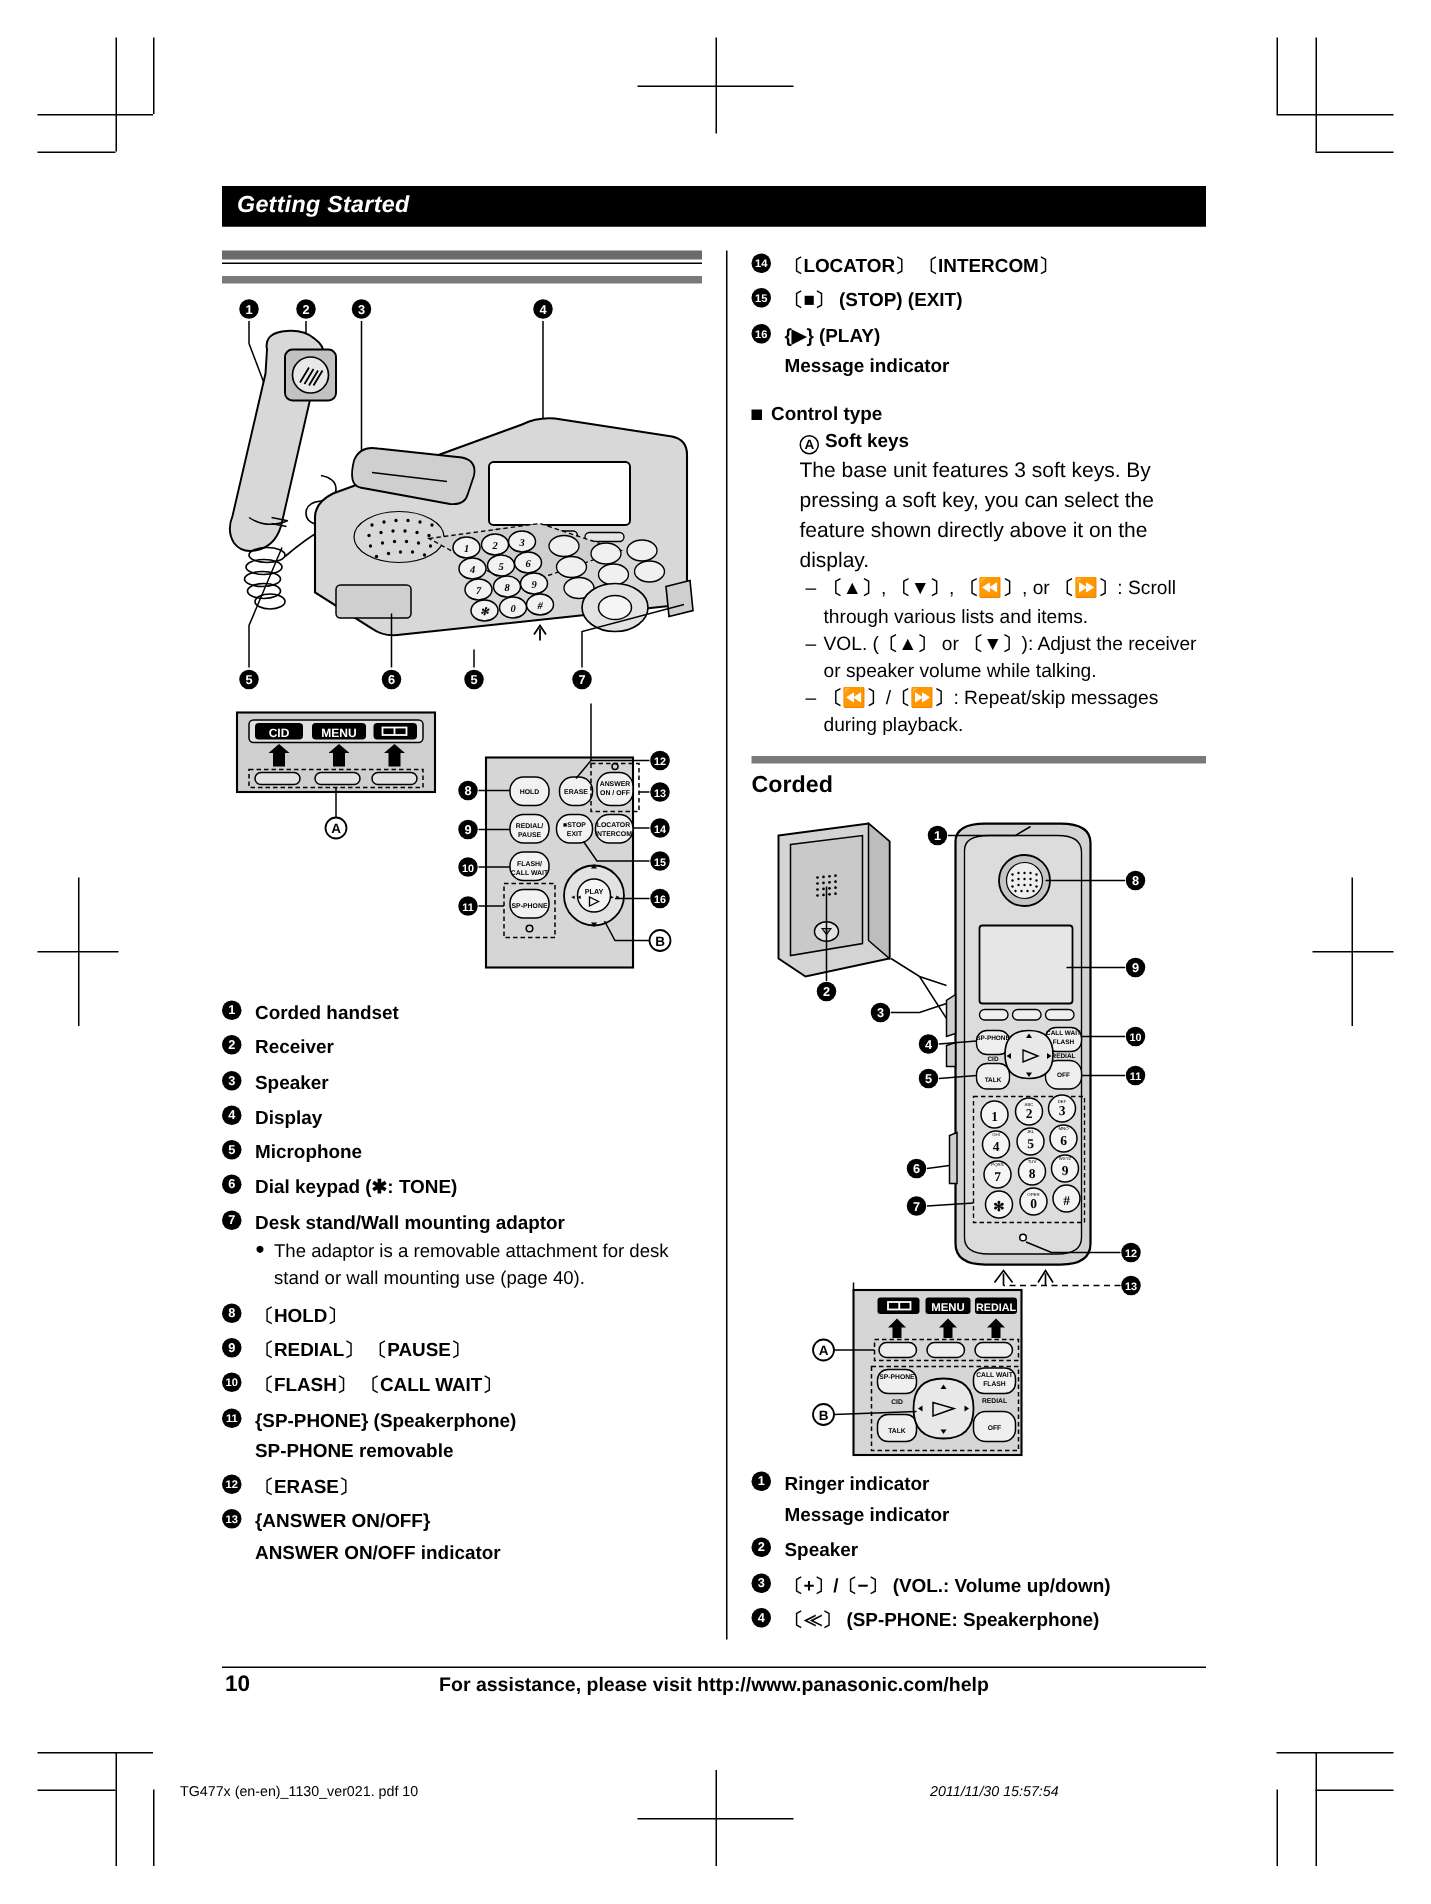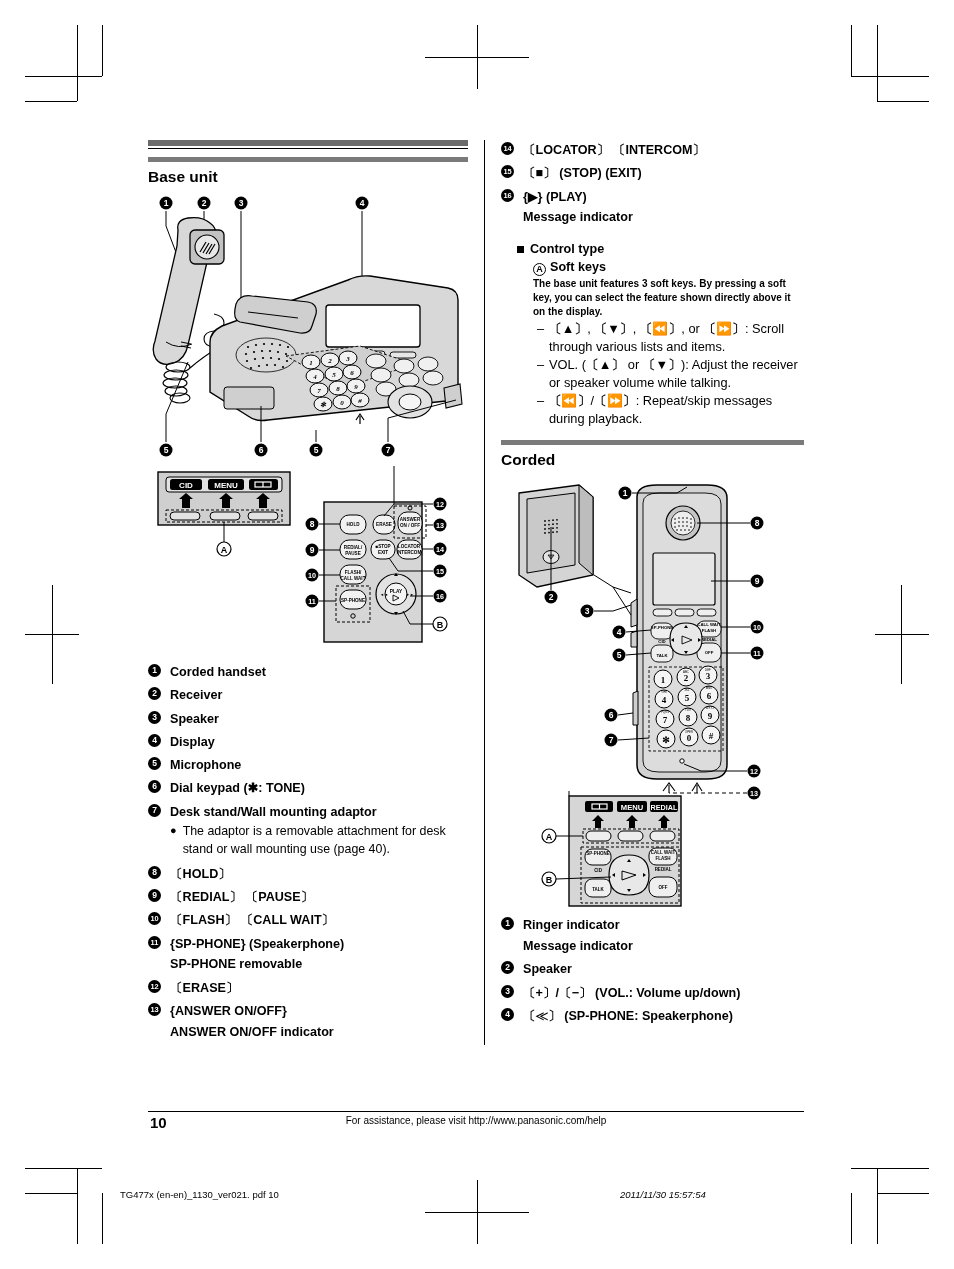--- a/index.html
+++ b/index.html
@@ -62,38 +62,38 @@
   .num.wide { font-size:7.4px; }
   .itemtext { font-size:12.6px; font-weight:bold; line-height:1.65; }
   .sub-line { display:block; }
 
   .bullet-note {
     display:flex; margin:1px 0 2px 22px; font-size:12.4px; line-height:1.45; font-weight:normal;
   }
   .bullet-note .dot { flex:0 0 auto; margin-right:6px; font-size:11px; line-height:1.45; }
 
   
-  .ctype-head { font-size:12.6px; font-weight:bold; margin:14px 0 2px 16px; display:flex; align-items:center;}
+  .ctype-head { font-size:12.6px; font-weight:bold; margin:14px 0 2px 0; display:flex; align-items:center;}
   .sqbullet { width:7px;height:7px;background:#000;display:inline-block;margin-right:6px;}
   .circ-letter {
     display:inline-block; width:13px;height:13px;border:1.3px solid #000;border-radius:50%;
     font-size:9px;line-height:11px;text-align:center;font-weight:bold;margin-right:4px;
     vertical-align:-1px;
   }
   .sub-block { margin-left:32px; }
   .bold-line { font-size:12.6px; font-weight:bold; line-height:1.5; }
-  .body-line { font-size:10px; line-height:1.42; font-weight:bold;}
+  .body-line { font-size:14px; line-height:1.42; font-weight:normal;}
   .dash-item { display:flex; margin-left:4px; font-size:12.8px; line-height:1.42;}
   .dash-item .dash { flex:0 0 auto; width:12px; }
 
   
   .footer-rule { position:absolute; left:148px; top:1111px; width:656px; height:1.4px; background:#000; }
   .pagenum { position:absolute; left:150px; top:1114px; font-size:15px; font-weight:bold; }
   .footer-txt { position:absolute; left:148px; top:1115px; width:656px; text-align:center;
-                font-size:10px; font-weight:normal; }
+                font-size:13px; font-weight:bold; }
   .filefooter { position:absolute; top:1189px; font-size:9.5px; font-family:"Liberation Sans", sans-serif; color:#000;}
   .ff-left { left:120px;text-align:right; }
   .ff-right { left:620px;font-style:italic; }
 
   
   .fig { position:absolute; }
   svg { display:block; }
   .cnum-svg { font:bold 8.5px "Liberation Sans", sans-serif; fill:#fff; }
   .cnum-svg.w { font-size:7.2px; }
 </style>
@@ -139,28 +139,28 @@
     <i class="hline" style="left:25px;top:634px;width:54px;"></i>
     <i class="vline" style="left:52px;top:585px;height:99px;"></i>
   </div>
   <div class="reg">
     <i class="hline" style="left:875px;top:634px;width:54px;"></i>
     <i class="vline" style="left:901px;top:585px;height:99px;"></i>
   </div>
 
   <div class="content">
 
+    <div class="chapter-bar">Getting Started</div>
 
     <div class="cols">
 
       <div class="col-left">
         <div class="grey-rule"></div>
         <div class="thin-rule"></div>
         <div class="sec-rule"></div>
-        <h2 class="sub">Base unit</h2>
 
         <div class="fig" style="position:relative;height:300px;margin-top:6px;">
           <svg width="320" height="300" viewBox="0 0 320 300">
 
             <g>
               <circle cx="18" cy="11" r="6.5" fill="#000"></circle>
                 <text x="18" y="14.2" text-anchor="middle" class="cnum-svg">1</text>
             </g>
             <g>
               <circle cx="56" cy="11" r="6.5" fill="#000"></circle>

